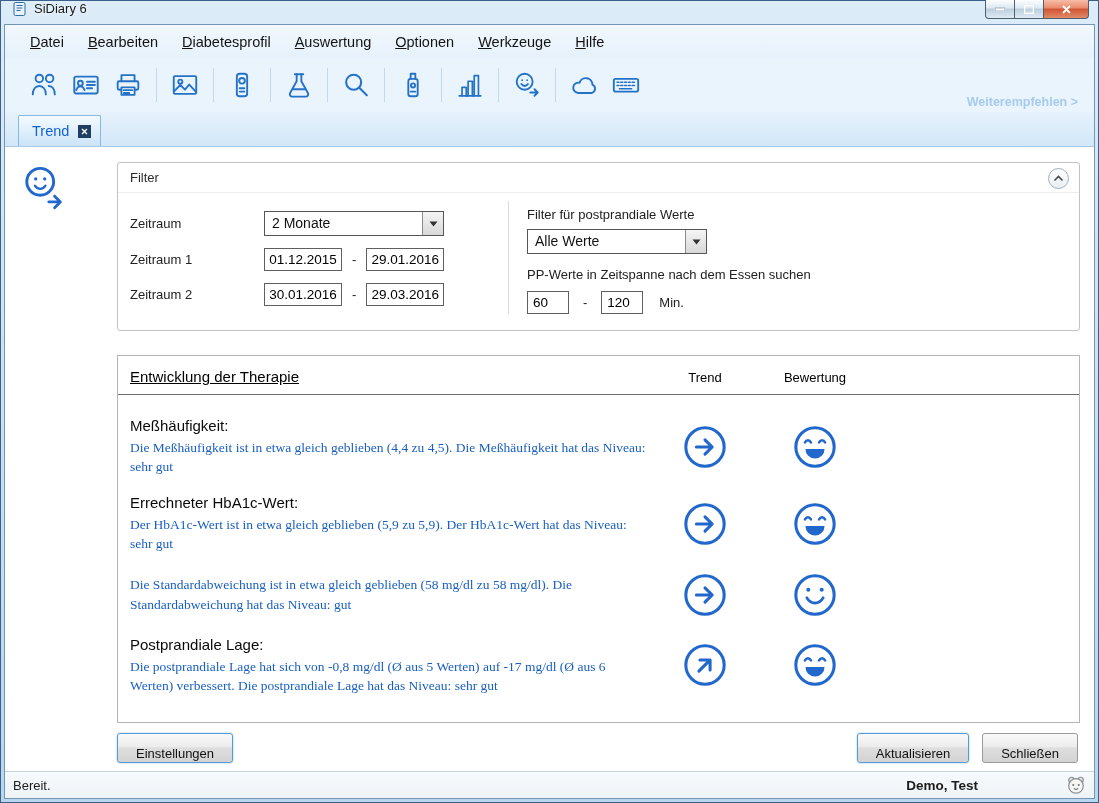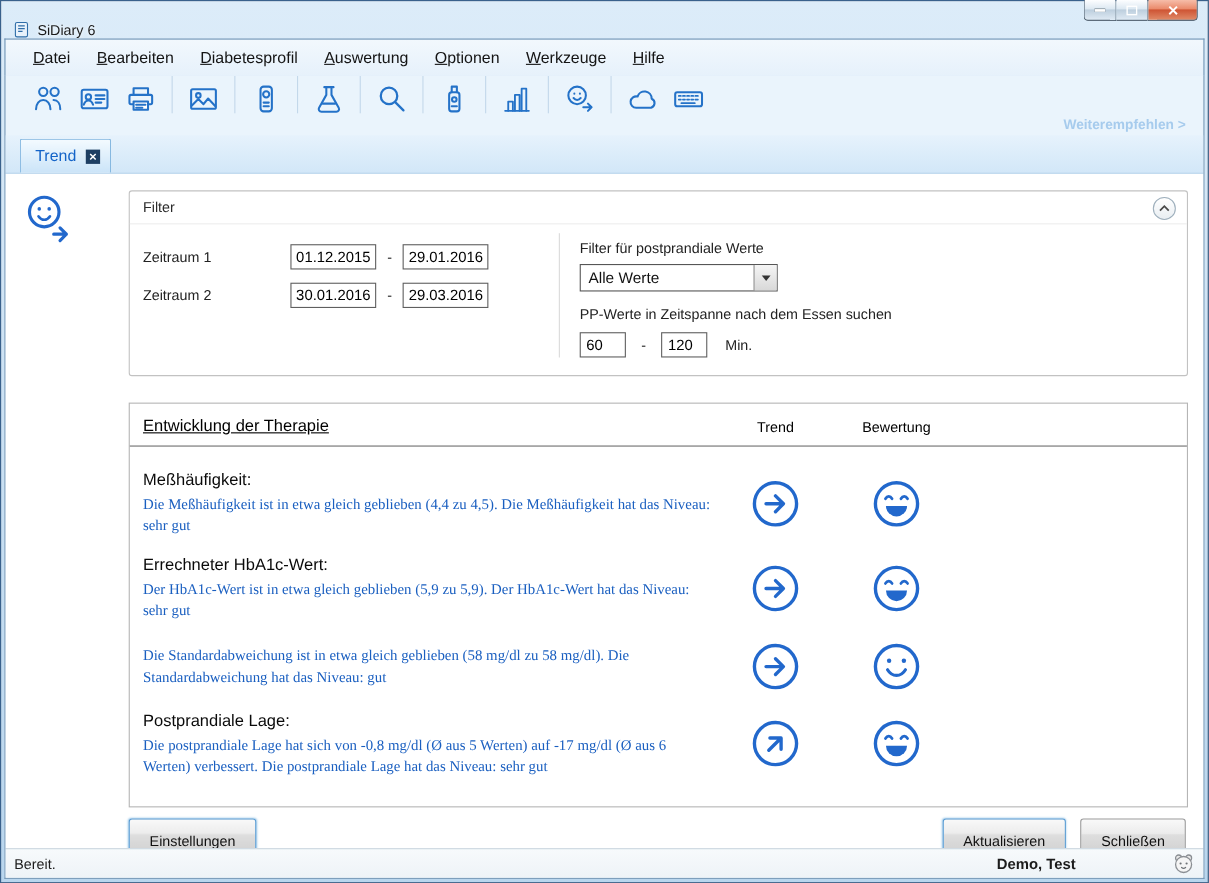--- a/index.html
+++ b/index.html
@@ -1,33 +1,33 @@
 <!DOCTYPE html>
 <html><head>
 <meta charset="utf-8">
 <style>
   * { box-sizing: border-box; }
   html,body { margin:0; padding:0; background:#8a8a8a; font-family:"Liberation Sans", sans-serif; }
   .window{ width:1099px; height:803px; background:linear-gradient(#dcecf9,#b9d6ee); border:1px solid #39618c; padding:0 3px 3px; display:flex; flex-direction:column; }
   
-  .titlebar{ height:34px; display:flex; align-items:flex-end; padding-left:8px; position:relative; flex:0 0 auto; }
+  .titlebar{ height:23px; display:flex; align-items:flex-start; padding-left:8px; position:relative; flex:0 0 auto; }
   .app-ico{ width:16px; height:16px; margin-right:6px; display:inline-block; }
   .title-text{ font-size:13px; color:#1b1b1b; text-shadow:0 0 4px #fff; }
   .win-buttons{ position:absolute; top:-1px; right:6px; display:flex; }
   .winbtn{ height:19px; border:1px solid #4f5f6d; border-top:none; display:flex; align-items:center; justify-content:center; cursor:default; }
   .winbtn.min{ width:30px; border-radius:0 0 0 4px; background:linear-gradient(#fdfeff,#dce8f2 45%,#bccedd 50%,#dfeaf4); }
   .winbtn.max{ width:28px; border-left:none; border-right:none; background:linear-gradient(#fdfeff,#dce8f2 45%,#bccedd 50%,#dfeaf4); }
   .winbtn.close{ width:46px; border-radius:0 0 4px 0; background:linear-gradient(#f6bda9,#ea8a6b 45%,#ce5434 50%,#e08a67); }
   
   .menubar{ height:34px; display:flex; align-items:center; padding-left:16px; background:linear-gradient(#f2f8fd,#e6f1fb); border:1px solid #7396b5; border-bottom:none; flex:0 0 auto; }
   .menu-item{ display:inline-block; font-size:14.5px; color:#141414; padding:5px 9px; margin-right:6px; cursor:default; }
   .menu-item::first-letter{ text-decoration:underline; }
   
   .appbody{ flex:1; border:1px solid #7396b5; border-top:none; background:#eaf4fc; display:flex; flex-direction:column; overflow:hidden; }
-  .toolbar{ height:54px; display:flex; padding-left:18px; position:relative; flex:0 0 auto; }
+  .toolbar{ height:54px; display:flex; align-items:center; padding-left:18px; position:relative; flex:0 0 auto; }
   .tool-btn{ width:42px; height:42px; display:flex; align-items:center; justify-content:center; border-radius:3px; }
   .tool-sep{ width:1px; height:34px; background:#c3d8ea; margin:0 7px; }
   .recommend{ position:absolute; right:16px; bottom:3px; font-size:12.5px; font-weight:bold; color:#a6cbed; cursor:pointer; }
   
   .tabstrip{ height:35px; background:linear-gradient(#e6f2fc,#d2e7f8); border-bottom:1px solid #a8cae6; display:flex; align-items:flex-end; padding-left:13px; flex:0 0 auto; }
   .tab{ display:flex; align-items:center; gap:9px; height:31px; padding:0 9px 0 13px; background:linear-gradient(#f3faff,#cbe4f8); border:1px solid #86b8e0; border-bottom:none; border-radius:2px 2px 0 0; color:#1464c8; font-size:14.5px; cursor:default; }
   .tab-close{ width:13px; height:13px; background:#1e3f63; display:flex; align-items:center; justify-content:center; cursor:pointer; }
   
   .content{ flex:1; background:#ffffff; position:relative; overflow:hidden; }
   .side-icon{ position:absolute; left:17px; top:18px; }
@@ -242,20 +242,31 @@
       <div class="filter-panel">
         <div class="filter-head">Filter</div>
         <div class="collapse-btn">
           <svg width="11" height="7" viewBox="0 0 11 7">
               <path d="M1.5 5.5L5.5 1.5l4 4" fill="none" stroke="#4a4a4a" stroke-width="1.6"></path>
             </svg>
         </div>
         <div class="filter-body">
           <div class="f-col-left">
             <div class="f-row">
+              <span class="f-label">Zeitraum</span>
+              <div class="combo">
+                <span class="combo-val">2 Monate</span>
+                <span class="combo-btn">
+                  <svg width="9" height="6" viewBox="0 0 9 6">
+                      <path d="M0.5 0.5h8L4.5 5.5z" fill="#333"></path>
+                    </svg>
+                </span>
+              </div>
+            </div>
+            <div class="f-row">
               <span class="f-label">Zeitraum 1</span>
               <input class="date-input" value="01.12.2015" style="">
               <span class="dash">-</span>
               <input class="date-input" value="29.01.2016" style="">
             </div>
             <div class="f-row">
               <span class="f-label">Zeitraum 2</span>
               <input class="date-input" value="30.01.2016" style="">
               <span class="dash">-</span>
               <input class="date-input" value="29.03.2016" style="">

